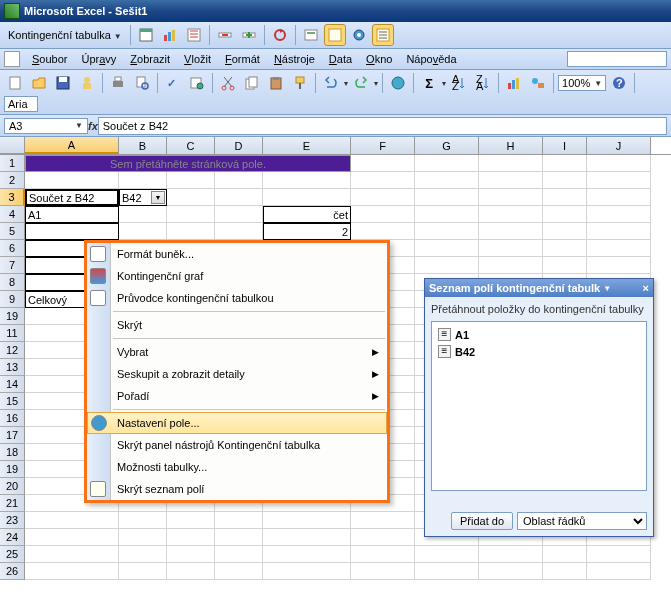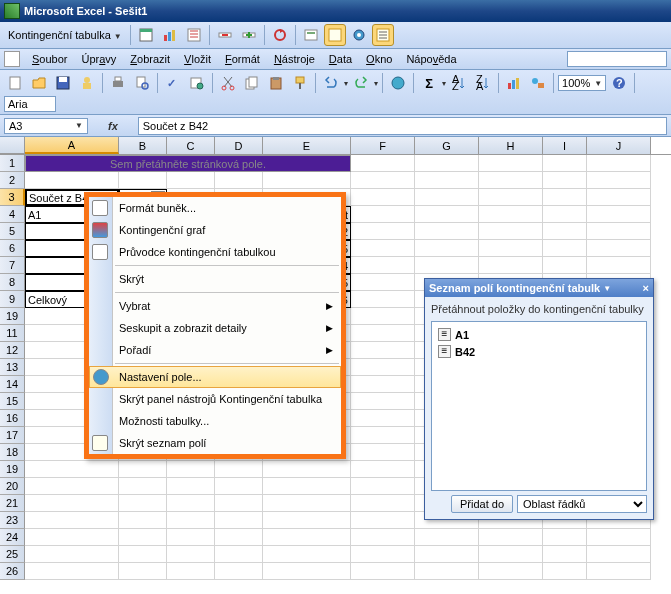--- a/index.html
+++ b/index.html
@@ -17,56 +17,56 @@
 .drop-arrow { font-size: 8px; color: #333; }
 
 .menubar { background: linear-gradient(#dbe7fb, #c3d6f2); border-bottom: 1px solid #7a9ec7; display: flex; align-items: center; padding: 2px 4px; gap: 2px; }
 .menubar .file-icon { width: 16px; height: 16px; background: #fff; border: 1px solid #999; margin-right: 4px; }
 .menubar .menu-item { padding: 2px 6px; cursor: pointer; }
 .menubar .menu-item u { text-decoration: underline; }
 .help-input { width: 100px; border: 1px solid #7a9ec7; padding: 1px 3px; margin-left: auto; background: #fff; }
 
 .formulabar { background: linear-gradient(#dbe7fb,#c3d6f2); border-bottom: 1px solid #7a9ec7; display: flex; align-items: center; padding: 2px 4px; height: 22px; }
 .namebox { width: 84px; background: #fff; border: 1px solid #7a9ec7; padding: 1px 4px; display: flex; align-items: center; justify-content: space-between; }
-.fx { margin: 0 20px; font-style: italic; font-weight: bold; color: #333; }
+.fx { margin: 0 0; font-style: italic; font-weight: bold; color: #333; }
 .formula-content { flex: 1; background: #fff; border: 1px solid #7a9ec7; padding: 1px 4px; height: 18px; display: flex; align-items: center; }
 
 .grid-area { position: relative; background: #fff; }
 .col-headers { display: flex; height: 18px; border-bottom: 1px solid #999; }
 .corner { width: 25px; background: linear-gradient(#e9eef7,#d1dceb); border-right: 1px solid #999; border-bottom: 1px solid #999; }
 .ch { background: linear-gradient(#e9eef7,#d1dceb); border-right: 1px solid #999; text-align: center; display: flex; align-items: center; justify-content: center; font-size: 11px; }
 .ch.selected { background: linear-gradient(#fce3a8,#f9ce72); border-bottom: 2px solid #d68b00; }
 .row { display: flex; height: 17px; }
 .rh { width: 25px; background: linear-gradient(90deg,#e9eef7,#d1dceb); border-right: 1px solid #999; border-bottom: 1px solid #aaa; text-align: center; display: flex; align-items: center; justify-content: center; }
 .rh.selected { background: linear-gradient(90deg,#fce3a8,#f9ce72); border-right: 2px solid #d68b00; }
 .cell { border-right: 1px solid #d4d4d4; border-bottom: 1px solid #d4d4d4; padding: 0 2px; display: flex; align-items: center; overflow: hidden; white-space: nowrap; }
 .pivot-drop { background: #4c1d95; color: #888; justify-content: center; border: 1px solid #999; }
 .pivot-header { background: #fff; border: 1px solid #000; font-weight: normal; position: relative; }
 .pivot-header .dd-btn { position: absolute; right: 1px; top: 1px; width: 14px; height: 13px; background: linear-gradient(#f5f5f5,#ddd); border: 1px solid #888; display: flex; align-items: center; justify-content: center; font-size: 7px; }
 .sel-cell { border: 2px solid #000; }
 .cell.r { justify-content: flex-end; }
 .cell.bordered { border: 1px solid #000; }
 
-.context-menu { position: absolute; background: #fdfdfb; border: 5px solid #f97316; box-shadow: 3px 3px 5px rgba(0,0,0,0.25); width: 262px; }
+.context-menu { position: absolute; background: #fdfdfb; border: 3px solid #f97316; box-shadow: 3px 3px 5px rgba(0,0,0,0.25); width: 306px; margin-top: 48px; }
 .cm-iconcol { position: absolute; left: 0; top: 0; bottom: 0; width: 24px; background: linear-gradient(90deg,#e7effa,#cdddf3); border-right: 1px solid #c5c5c5; }
 .cm-item { position: relative; display: flex; align-items: center; height: 22px; padding-left: 30px; cursor: pointer; }
 .cm-item:hover, .cm-item.highlight { background: linear-gradient(#fff2c8,#ffe69b); border: 1px solid #e8a43f; padding-left: 29px; height: 22px; }
 .cm-item .arrow { margin-left: auto; margin-right: 8px; font-size: 9px; }
 .cm-sep { height: 1px; background: #c5c5c5; margin: 2px 2px 2px 26px; }
 .cm-icon { position: absolute; left: 3px; width: 16px; height: 16px; border: 1px solid #888; background: #fff; border-radius: 2px; }
 
 .field-panel { position: absolute; background: #e7effa; border: 1px solid #3b5e9e; box-shadow: 2px 2px 4px rgba(0,0,0,0.3); width: 230px; }
 .fp-title { background: linear-gradient(#7da4dd,#4e7ec7); color: #fff; font-weight: bold; padding: 3px 4px; display: flex; align-items: center; }
 .fp-title .x { margin-left: auto; cursor: pointer; font-family: Arial; }
 .fp-title .dd { width: 10px; font-size: 8px; margin-left: 3px; }
 .fp-body { padding: 6px; }
 .fp-list { background: #fff; border: 1px solid #7a9ec7; height: 170px; margin-top: 6px; padding: 4px; }
 .fp-list .item { display: flex; align-items: center; gap: 4px; padding: 2px; }
 .fp-list .item .bx { width: 13px; height: 13px; border: 1px solid #888; background: #f4f4f4; text-align:center; line-height:10px; font-size:10px; }
-.fp-bottom { display: flex; gap: 4px; margin-top: 4px; align-items: flex-start; padding-left: 20px; }
+.fp-bottom { display: flex; gap: 4px; margin-top: 21px; align-items: flex-start; padding-left: 20px; }
 .fp-bottom .btn { background: linear-gradient(#fefefe,#e0e6f0); border: 1px solid #7a9ec7; padding: 2px 8px; cursor: pointer; border-radius: 2px; }
 .fp-bottom select { flex: 1; border: 1px solid #7a9ec7; background: #fff; padding: 1px; }
 
 svg { display: block; }
 </style>
 </head>
 <body>
 
 <div class="titlebar">
   <div class="icon"></div>
@@ -294,21 +294,21 @@
       <span>100%</span>
       <span class="drop-arrow">▼</span>
     </span>
   <span class="btn">
       <svg width="16" height="16">
         <circle cx="8" cy="8" r="6" fill="#46b"></circle>
         <text x="5" y="12" fill="#fff" font-size="10" font-weight="bold">?</text>
       </svg>
     </span>
   <span class="sep"></span>
-  <span class="dd" style="width:52px">
+  <span class="dd" style="width:34px">
       <span>Aria</span>
     </span>
 </div>
 
 <div class="formulabar">
   <div class="namebox">
     <span>A3</span>
     <span class="drop-arrow">▼</span>
   </div>
   <span class="fx">fx</span>

